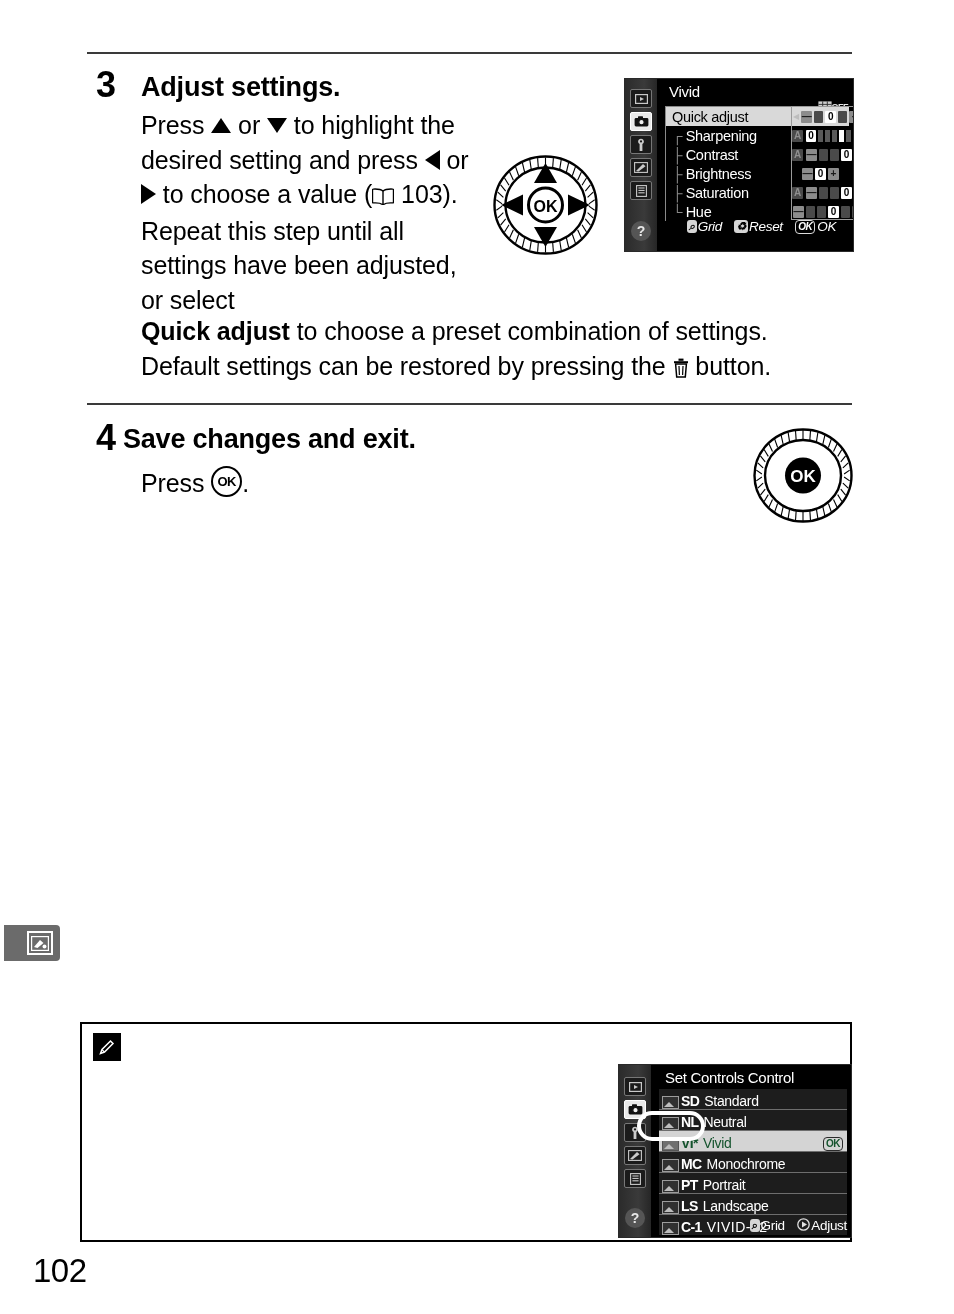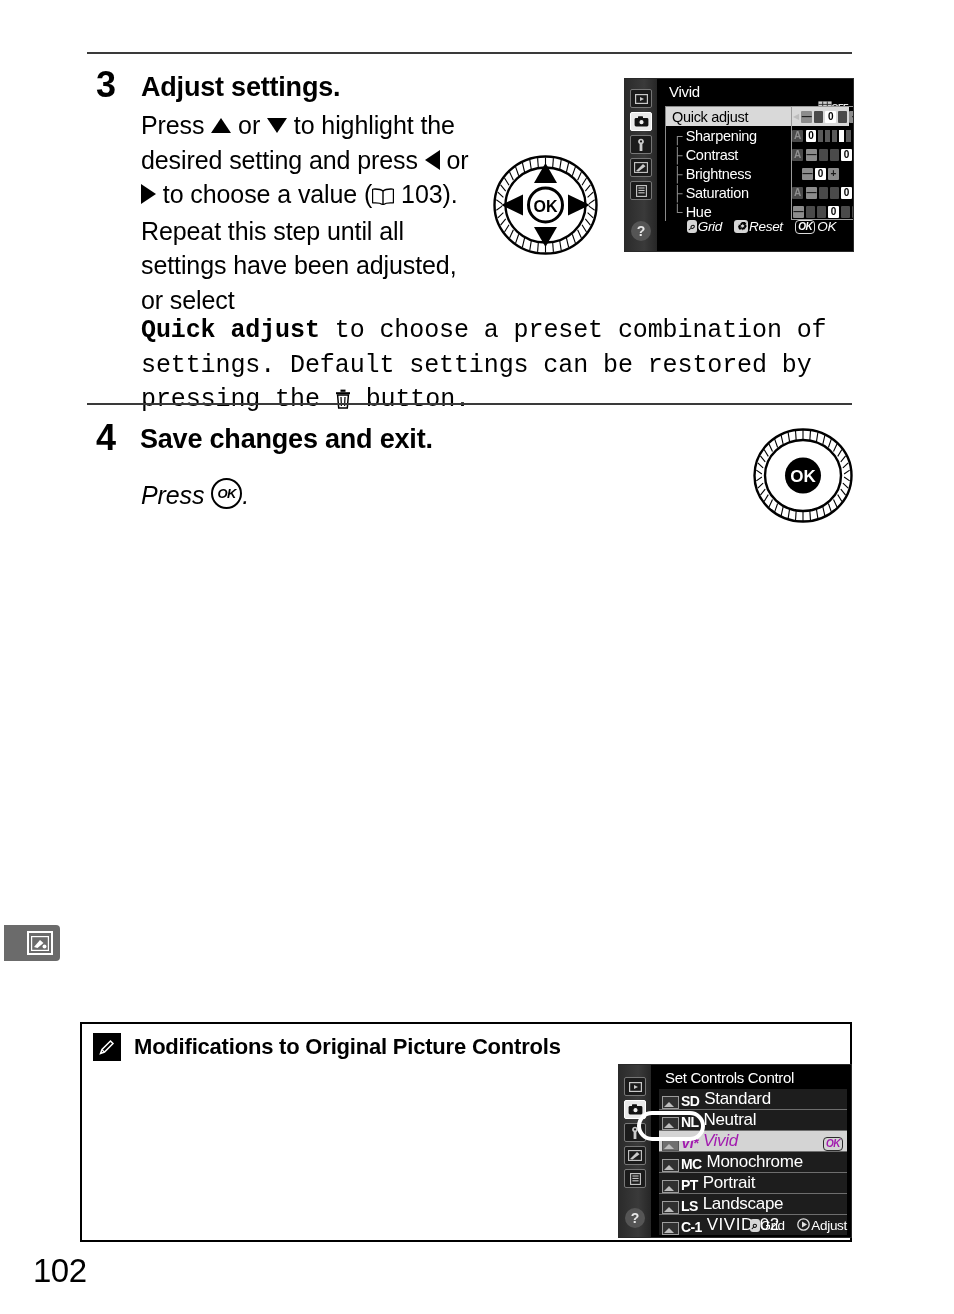--- a/index.html
+++ b/index.html
@@ -233,41 +233,41 @@
     font-size:15px; letter-spacing:-0.3px;
   }
   .spc-list { position:absolute; left:40px; top:24px; right:4px; }
   .spc-row {
     height: 20px;
     display:flex; align-items:flex-end;
     border-bottom:1px solid #6e6e6e;
     background:#1d1d1d;
     position: relative;
   }
-  .spc-row.sel { background:#d4d4d4; color:#a21caf;font-style:italic; }
+  .spc-row.sel { background:#d4d4d4; color:#14532d; }
   .pc-thumb {
     width:15px;height:11px;
     border:1px solid #9c9c9c;
     margin-left:3px; margin-right:2px;
     background:#303030;
     position:relative;
     flex:0 0 auto;
     overflow:hidden;
   }
   .spc-row.sel .pc-thumb { background:#707070; border-color:#555; }
   .pc-thumb::after{
     content:"";position:absolute;left:1px;bottom:1px;
     width:0;height:0;border-left:5px solid transparent;border-right:5px solid transparent;
     border-bottom:5px solid #bdbdbd;
   }
   .spc-code {
     font-size:14px; font-weight:bold; letter-spacing:-0.6px;
     flex:0 0 auto; margin-right:5px;
   }
-  .spc-name { font-size:17px; letter-spacing:-0.3px; }
+  .spc-name { font-size:14px; letter-spacing:-0.3px; }
   .spc-ok {
     position:absolute; right:4px;
     border:1.5px solid #2b2b2b; border-radius:4px;
     font-size:10px; font-weight:bold; letter-spacing:-0.5px;
     padding:0 2px; line-height:12px;
   }
   #lcd-spc-footer {
     position:absolute; left:40px; right:4px; bottom:3px;
     text-align:right; font-size:13.5px; letter-spacing:-0.3px;
     white-space:nowrap;
@@ -347,21 +347,21 @@
   <span>the desired setting and</span>
   <span>press </span><span class="tri tri-left"></span><span> or </span><span class="tri tri-right"></span><span> to choose a</span>
   <span>value (</span><span class="book-icon"><svg width="22" height="17" viewBox="0 0 22 17">
         <path d="M11 3.2C9 1.4 6.3 0.8 1.2 1.1 0.6 1.1 0.5 1.4 0.5 1.9v12.3c0 0.5 0.3 0.7 0.8 0.7 4.6-0.3 7.4 0.2 9.2 1.6h1c1.8-1.4 4.6-1.9 9.2-1.6 0.5 0 0.8-0.2 0.8-0.7V1.9c0-0.5-0.1-0.8-0.7-0.8C15.7 0.8 13 1.4 11 3.2z" fill="none" stroke="#000" stroke-width="1.4"></path>
         <line x1="11" y1="3.4" x2="11" y2="16" stroke="#000" stroke-width="1.4"></line>
       </svg></span> <span>103</span><span>). Repeat this</span>
   <span>step until all settings have</span>
   <span>been adjusted, or select</span>
 </div>
 
-<div class="body-text" style="left:141px; top:314px; width:712px;font-family:Liberation Mono, monospace;">
+<div class="body-text" style="left:141px; top:314px; width:712px;">
   <b>Quick adjust</b><span> to choose a preset combination of settings.</span>
   <span>Default settings can be restored by pressing the </span><span class="trash-icon"><svg width="16" height="20" viewBox="0 0 16 20">
         <rect x="1" y="3.2" width="14" height="2" fill="#000"></rect>
         <rect x="5.5" y="0.6" width="5" height="2.2" fill="#000"></rect>
         <path d="M2.6 6h10.8l-1.1 13H3.7z" fill="none" stroke="#000" stroke-width="1.5"></path>
         <line x1="6" y1="8" x2="6.4" y2="17" stroke="#000" stroke-width="1.2"></line>
         <line x1="10" y1="8" x2="9.6" y2="17" stroke="#000" stroke-width="1.2"></line>
       </svg></span><span> button.</span>
 </div>
 
@@ -549,23 +549,23 @@
   <div id="lcd-pc-footer">
     <span class="fbtn"><span class="badge">⌕</span><span>Grid</span></span>
     <span class="fbtn"><span class="badge">♻</span><span>Reset</span></span>
     <span class="fbtn"><span class="badge-ok">OK</span><span>OK</span></span>
   </div>
 </div>
 
 <div class="hr" id="rule-mid"></div>
 
 <div class="step-num" style="left:96px; top:420px;">4</div>
-<div class="step-title" style="left:140px; top:426px;text-align:right;">Save changes and exit.</div>
-
-<div class="body-text" style="left:141px; top:478px; width:330px;font-style:italic;">
+<div class="step-title" style="left:123px; top:426px;text-align:right;">Save changes and exit.</div>
+
+<div class="body-text" style="left:141px; top:466px; width:330px;">
   <span>Press </span><span class="ok-glyph"></span><span>.</span>
 </div>
 
 <div class="dial" style="left:753px; top:428px;">
   <svg width="100" height="95" viewBox="0 0 100 95">
     <ellipse cx="50" cy="47.5" rx="48.5" ry="46" fill="#fff" stroke="#000" stroke-width="2.4"></ellipse>
     <ellipse cx="50" cy="47.5" rx="38" ry="35.5" fill="#fff" stroke="#000" stroke-width="2.4"></ellipse>
     <g stroke="#000" stroke-width="1.1">
       <line x1="50" y1="2" x2="50" y2="12"></line>
         <line x1="57.5" y1="2.6" x2="56.8" y2="12.5"></line>
@@ -621,21 +621,20 @@
   </div>
 </div>
 
 <div id="note-box">
   <div id="note-pencil-icon">
     <svg width="18" height="18" viewBox="0 0 18 18">
         <path d="M2.5 15.5 L4 11.5 L12.5 3 L15 5.5 L6.5 14 Z" fill="none" stroke="#fff" stroke-width="1.5"></path>
         <line x1="4" y1="11.6" x2="6.4" y2="14" stroke="#fff" stroke-width="1.3"></line>
       </svg>
   </div>
-  <div id="note-title">Modifications to Original Picture Controls</div>
 
 </div>
 
 <div class="lcd" id="lcd-set-picture-control">
 
   <div class="lcd-rail">
     <div class="rail-icon" style="top:12px;">
       <svg width="13" height="10" viewBox="0 0 13 10">
           <rect x="0.6" y="0.6" width="11.8" height="8.8" fill="none" stroke="#c9c9c9" stroke-width="1.2"></rect>
           <polygon points="5,3 9,5 5,7" fill="#c9c9c9"></polygon>

